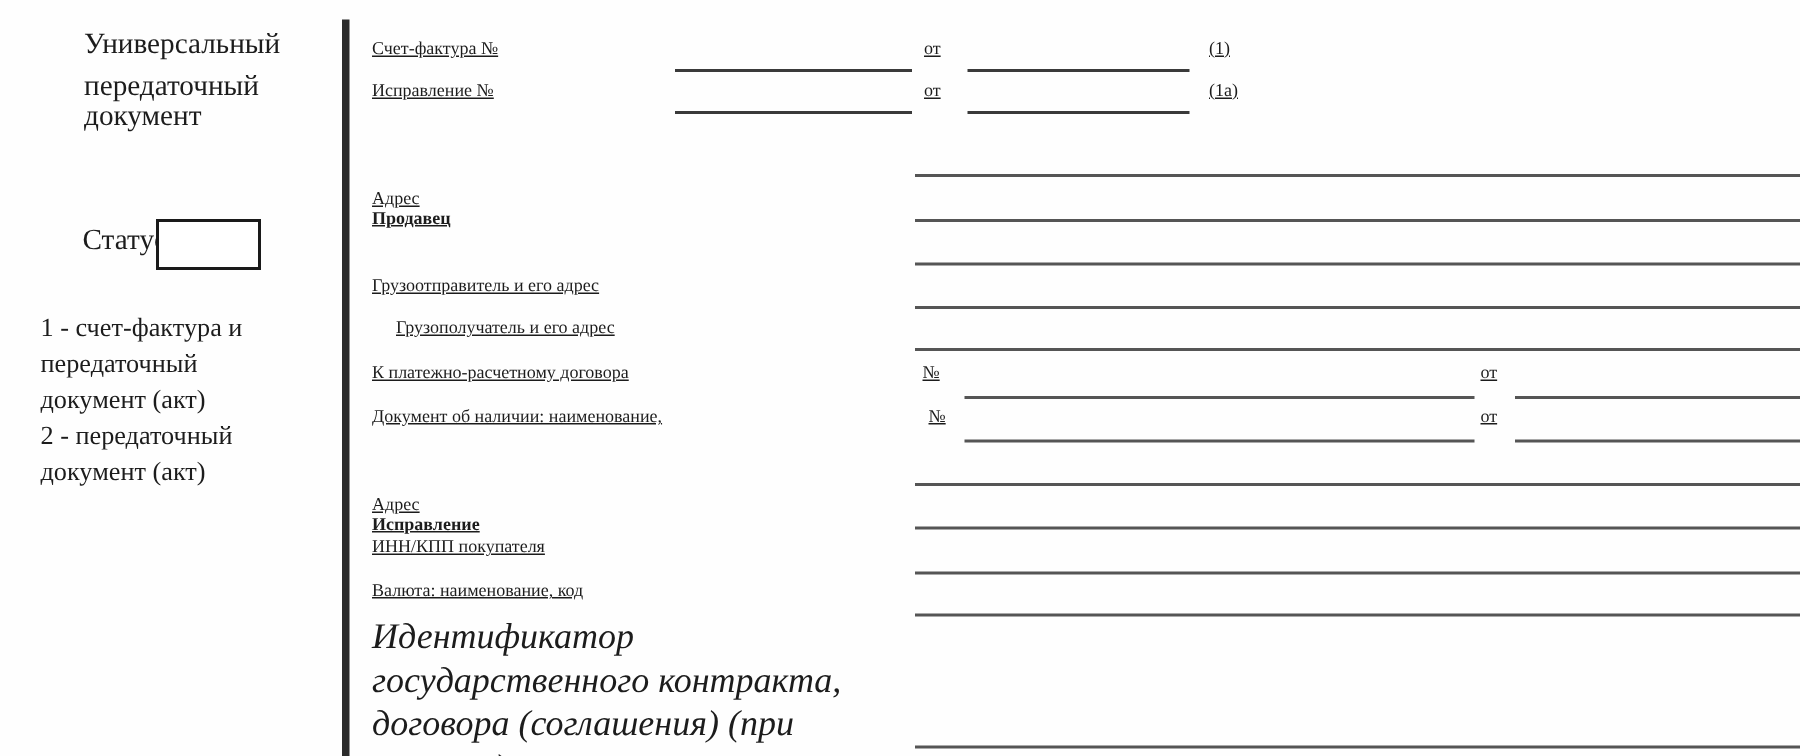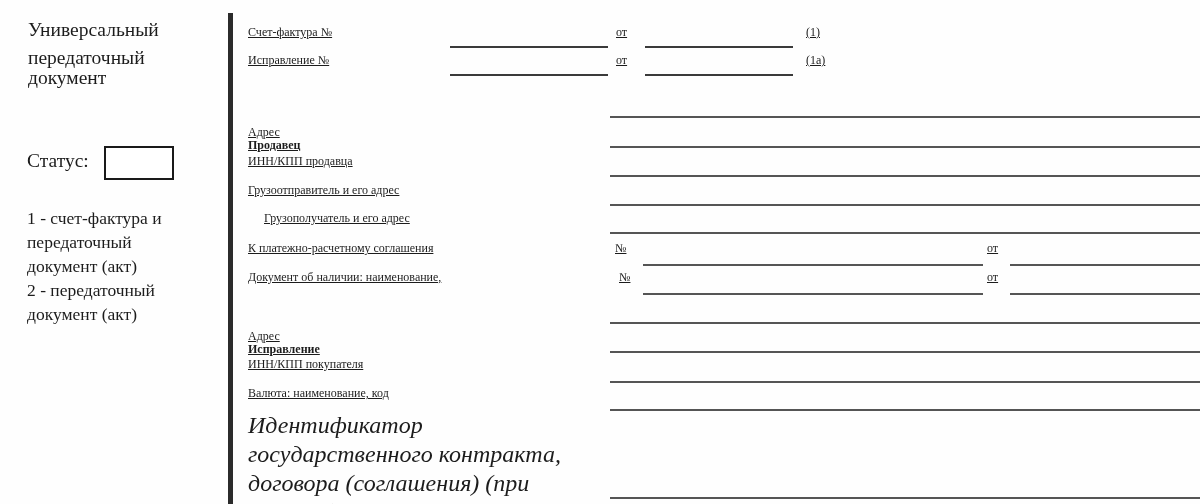--- a/index.html
+++ b/index.html
@@ -10,21 +10,21 @@
     font-family:"Liberation Serif","DejaVu Serif",serif;
     color:#1c1c1c;
     overflow:hidden;
   }
   .divider{
     position:absolute;left:228px;top:13px;width:5px;height:491px;
     background:#2b2b2b;
   }
   .lbl{position:absolute;font-size:12px;white-space:nowrap;line-height:22px;text-decoration:underline;}
   .bold{font-weight:bold;margin-top:43px;}
-  .side{position:absolute;font-size:19.5px;white-space:nowrap;line-height:22px;}
+  .side{position:absolute;font-size:19.5px;white-space:nowrap;line-height:22px;margin-left:28px;}
   .notes{
     position:absolute;left:27px;top:206px;width:176px;
     font-size:17.5px;line-height:24px;white-space:normal;
   }
   .status-box{
     position:absolute;left:104px;top:146px;width:66px;height:30px;
     border:2px solid #1a1a1a;background:#fff;
     font-size:18px;text-align:center;line-height:30px;
   }
   .fill{
@@ -68,30 +68,29 @@
   <div class="lbl" style="left:616px;top:49px">от</div>
   <div class="fill hdr" style="left:645px;width:148px;top:52px"></div>
   <div class="lbl" style="left:806px;top:49px">(1а)</div>
 
   <div class="lbl bold" style="left:248px;top:91px">Продавец</div>
   <div class="fill" style="left:610px;width:590px;top:94px"></div>
 
   <div class="lbl" style="left:248px;top:121px">Адрес</div>
   <div class="fill" style="left:610px;width:590px;top:124px"></div>
 
-  <div class="lbl" style="left:248px;top:150px">ИНН/КПП продавца</div>
   <div class="fill" style="left:610px;width:590px;top:153px"></div>
 
   <div class="lbl" style="left:248px;top:179px">Грузоотправитель и его адрес</div>
   <div class="fill" style="left:610px;width:590px;top:182px"></div>
 
   <div class="lbl" style="left:264px;top:207px">Грузополучатель и его адрес</div>
   <div class="fill" style="left:610px;width:590px;top:210px"></div>
 
-  <div class="lbl" style="left:248px;top:237px">К платежно-расчетному соглашения</div>
+  <div class="lbl" style="left:248px;top:237px">К платежно-расчетному договора</div>
   <div class="lbl" style="left:615px;top:237px">№</div>
   <div class="fill" style="left:643px;width:340px;top:242px"></div>
   <div class="lbl" style="left:987px;top:237px">от</div>
   <div class="fill" style="left:1010px;width:190px;top:242px"></div>
 
   <div class="lbl" style="left:248px;top:266px">Документ об наличии: наименование,</div>
   <div class="lbl" style="left:619px;top:266px">№</div>
   <div class="fill" style="left:643px;width:340px;top:271px"></div>
   <div class="lbl" style="left:987px;top:266px">от</div>
   <div class="fill" style="left:1010px;width:190px;top:271px"></div>

